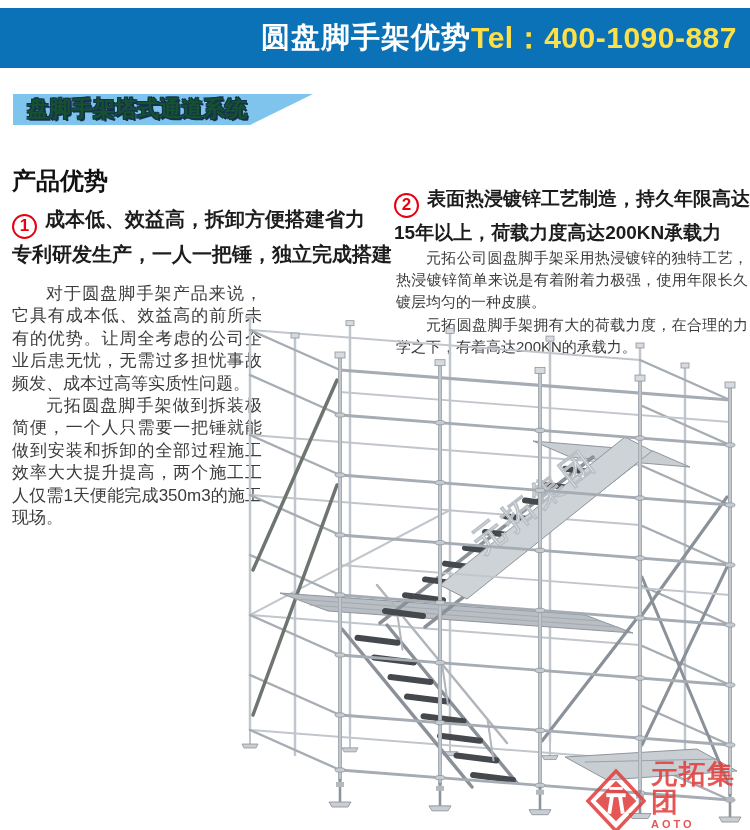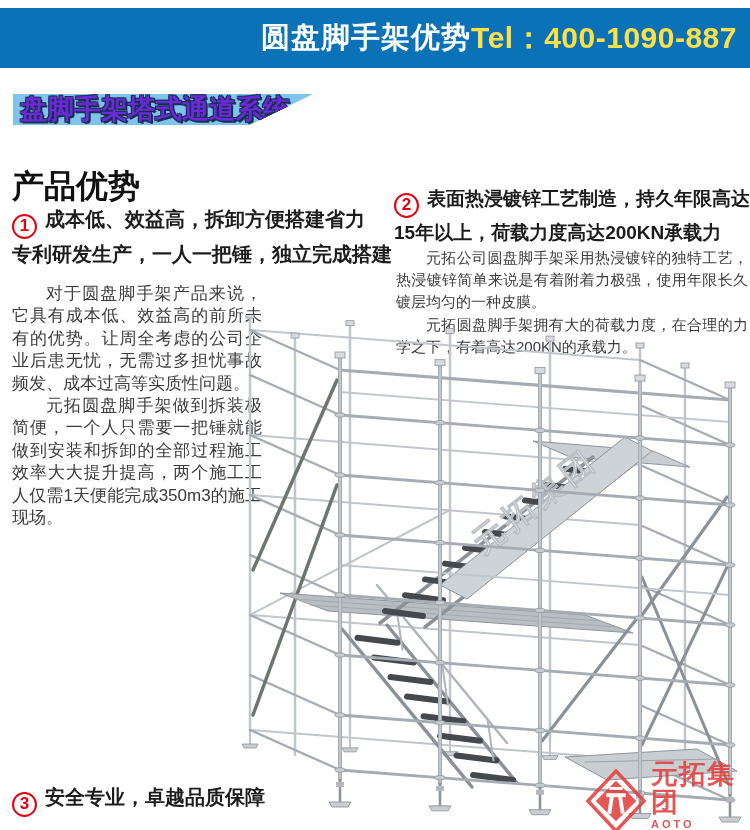--- a/index.html
+++ b/index.html
@@ -15,24 +15,24 @@
   body{font-family:"Liberation Sans","DejaVu Sans",sans-serif;}
   .page{position:relative;width:750px;height:830px;background:#fff;overflow:hidden;}
 
   .topbar{position:absolute;top:8px;left:0;width:750px;height:60px;background:var(--header-bg);
     display:flex;align-items:center;justify-content:flex-end;padding:0 13px;}
   .topbar .title{color:#fff;font-size:29px;font-weight:bold;letter-spacing:1px;}
   .topbar .tel{color:#fde047;font-size:30px;font-weight:bold;letter-spacing:0.5px;}
 
   .ribbon{position:absolute;left:13px;top:94px;width:300px;height:31px;background:var(--ribbon-bg);
     clip-path:polygon(0 0,100% 0,79% 100%,0 100%);}
-  .ribbon span{display:block;line-height:30px;padding-left:7px;font-size:27px;font-weight:bold;color:#6d28d9;
+  .ribbon span{display:block;line-height:30px;padding-left:14px;font-size:22px;font-weight:bold;color:#14532d;
     text-shadow:1px 1px 0 #16324f,-1px -1px 0 #16324f,1px -1px 0 #16324f,-1px 1px 0 #16324f,2px 2px 0 #16324f;}
 
-  .sec-title{position:absolute;left:12px;top:165px;font-size:32px;font-weight:bold;color:#111;}
+  .sec-title{position:absolute;left:12px;top:165px;font-size:24px;font-weight:bold;color:#111;}
 
   .point{position:absolute;color:var(--text-dark);font-weight:bold;}
   .point .pline{line-height:30px;white-space:nowrap;}
   .cnum{display:inline-flex;width:25px;height:25px;border:2px solid var(--accent-red);border-radius:50%;
     color:var(--accent-red);font-size:17px;font-weight:bold;align-items:center;justify-content:center;
     margin-right:8px;vertical-align:-5px;background:#fff;}
   .p1{left:12px;top:204px;width:380px;font-size:20px;}
   .p2{left:394px;top:184px;width:356px;font-size:19px;}
   .p3{left:12px;top:782px;width:380px;font-size:20px;}
 
@@ -245,25 +245,20 @@
       <ellipse cx="495" cy="250" rx="5" ry="2.2" fill="#c6cbd0" stroke="#8f959c" stroke-width="0.8"></ellipse>
       <ellipse cx="495" cy="310" rx="5" ry="2.2" fill="#c6cbd0" stroke="#8f959c" stroke-width="0.8"></ellipse>
       <ellipse cx="495" cy="370" rx="5" ry="2.2" fill="#c6cbd0" stroke="#8f959c" stroke-width="0.8"></ellipse>
       <ellipse cx="495" cy="430" rx="5" ry="2.2" fill="#c6cbd0" stroke="#8f959c" stroke-width="0.8"></ellipse>
       <ellipse cx="495" cy="485" rx="5" ry="2.2" fill="#c6cbd0" stroke="#8f959c" stroke-width="0.8"></ellipse>
       <line x1="495" y1="480" x2="495" y2="502" stroke="#8e949b" stroke-width="2.6" stroke-linecap="round"></line>
       <rect x="491" y="482" width="8" height="5" fill="#b3b9bf"></rect>
       <polygon points="484,502 506,502 503,507 487,507" fill="#c9ced3" stroke="#8f959c" stroke-width="0.9"></polygon>
     </svg>
 
-  <div class="point p3">
-    <div class="pline">
-      <span class="cnum">3</span><span>安全专业，卓越品质保障</span>
-    </div>
-  </div>
 
   <div class="brand">
     <svg class="brand-icon" width="60" height="66" viewBox="0 0 62 66">
       <polygon points="31,2 60,33 31,64 2,33" fill="none" stroke="#e2403e" stroke-width="3.5"></polygon>
       <polygon points="31,12 52,33 31,54 10,33" fill="#e2403e"></polygon>
       <line x1="24" y1="20" x2="38" y2="20" stroke="#fff" stroke-width="3"></line>
       <line x1="21" y1="27" x2="41" y2="27" stroke="#fff" stroke-width="4"></line>
       <line x1="27" y1="27" x2="24" y2="46" stroke="#fff" stroke-width="4"></line>
       <line x1="35" y1="27" x2="38" y2="46" stroke="#fff" stroke-width="4"></line>
     </svg>

